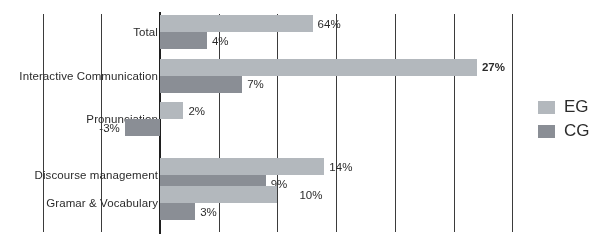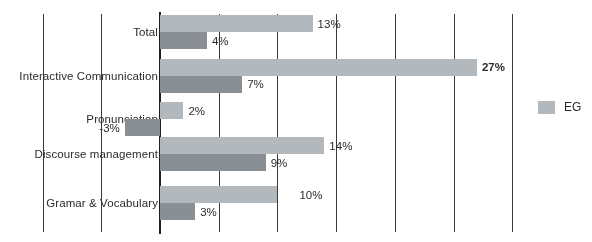--- a/index.html
+++ b/index.html
@@ -110,21 +110,21 @@
   }
   .legend-swatch {
     width: 17px;
     height: 13px;
     flex: 0 0 auto;
   }
   .legend-swatch.eg { background: #b3b8bd; }
   .legend-swatch.cg { background: #8a8e95; }
   .legend-text {
     margin-left: 9px;
-    font-size: 12px;
+    font-size: 17px;
     color: #2b2b2b;
   }
 </style>
 </head>
 <body>
 
 <div id="chart-root">
 
   <div id="plot-area">
     <div id="gridlines">
@@ -136,21 +136,21 @@
         <div class="gridline" style="left: 394.8px;"></div>
         <div class="gridline" style="left: 453.5px;"></div>
         <div class="gridline" style="left: 512.2px;"></div>
       </div>
     <div id="zero-axis" style="left: 159px;"></div>
     <div id="rows">
         <div class="cat-row" style="top: 14px;">
           <div class="cat-label" style="left: -42px; right: auto;">Total</div>
           <div class="bar-wrap series-eg">
             <div class="bar eg" style="left: 160px; width: 152.62px;"></div>
-            <div class="bar-value pos" style="left: 312.62px;">13%</div>
+            <div class="bar-value pos" style="left: 312.62px;">64%</div>
           </div>
           <div class="bar-wrap series-cg">
             <div class="bar cg" style="left: 160px; width: 46.96px;"></div>
             <div class="bar-value pos" style="left: 206.96px;">4%</div>
           </div>
         </div>
         <div class="cat-row" style="top: 57.6px;">
           <div class="cat-label" style="left: -42px; right: auto;">Interactive Communication</div>
           <div class="bar-wrap series-eg">
             <div class="bar eg" style="left: 160px; width: 316.98px;"></div>
@@ -165,21 +165,21 @@
           <div class="cat-label" style="left: -42px; right: auto;">Pronunciation</div>
           <div class="bar-wrap series-eg">
             <div class="bar eg" style="left: 160px; width: 23.48px;"></div>
             <div class="bar-value pos" style="left: 183.48px;">2%</div>
           </div>
           <div class="bar-wrap series-cg">
             <div class="bar cg" style="left: 124.78px; width: 35.22px;"></div>
             <div class="bar-value neg" style="right: 405.22px;">-3%</div>
           </div>
         </div>
-        <div class="cat-row" style="top: 136px;">
+        <div class="cat-row" style="top: 157px;">
           <div class="cat-label" style="left: -42px; right: auto;">Discourse management</div>
           <div class="bar-wrap series-eg">
             <div class="bar eg" style="left: 160px; width: 164.36px;"></div>
             <div class="bar-value pos" style="left: 324.36px;">14%</div>
           </div>
           <div class="bar-wrap series-cg">
             <div class="bar cg" style="left: 160px; width: 105.66px;"></div>
             <div class="bar-value pos" style="left: 265.66px;">9%</div>
           </div>
         </div>
@@ -195,15 +195,19 @@
           </div>
         </div>
       </div>
   </div>
 
   <div id="legend">
       <div class="legend-entry">
         <span class="legend-swatch eg"></span>
         <span class="legend-text">EG</span>
       </div>
+      <div class="legend-entry">
+        <span class="legend-swatch cg"></span>
+        <span class="legend-text">CG</span>
+      </div>
     </div>
 
 </div>
 
 </body></html>

